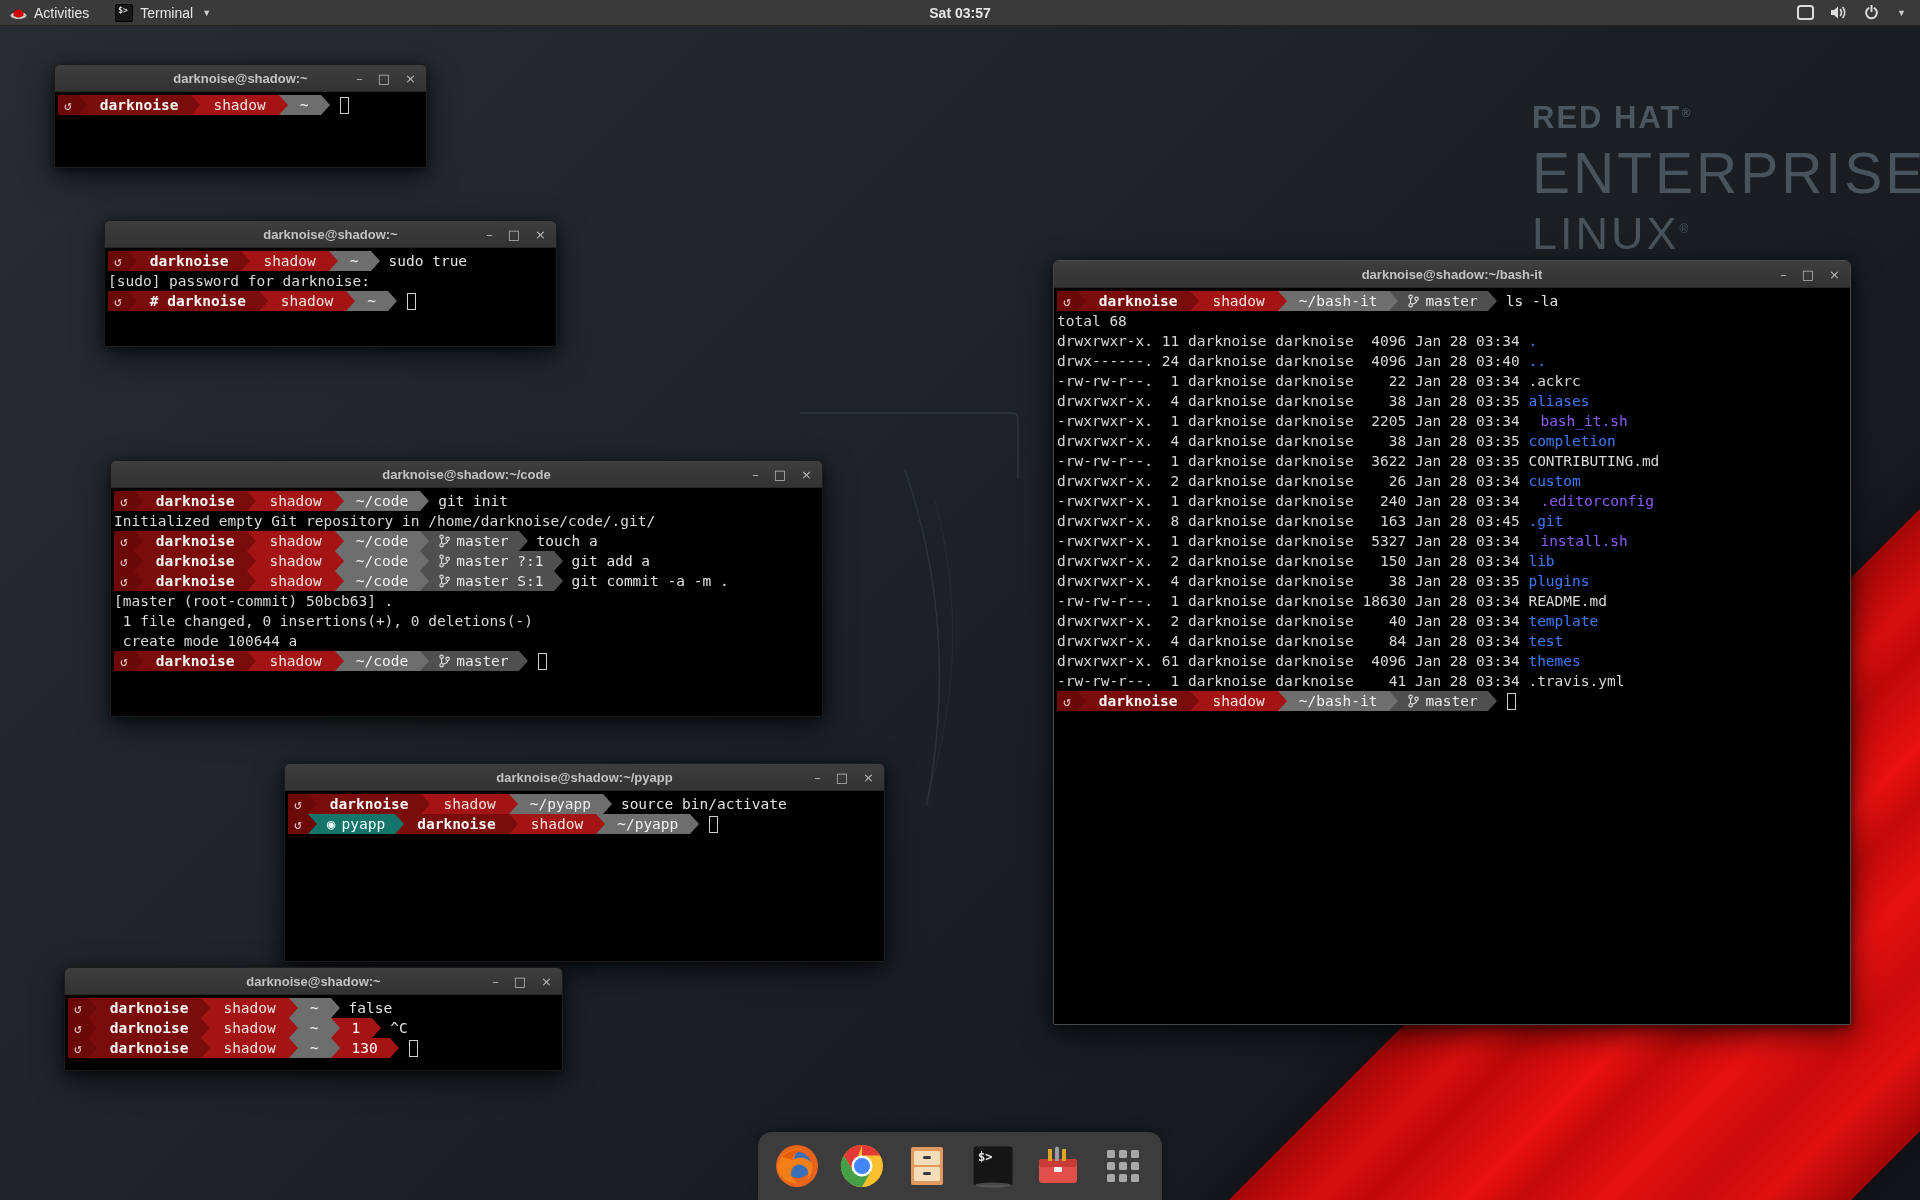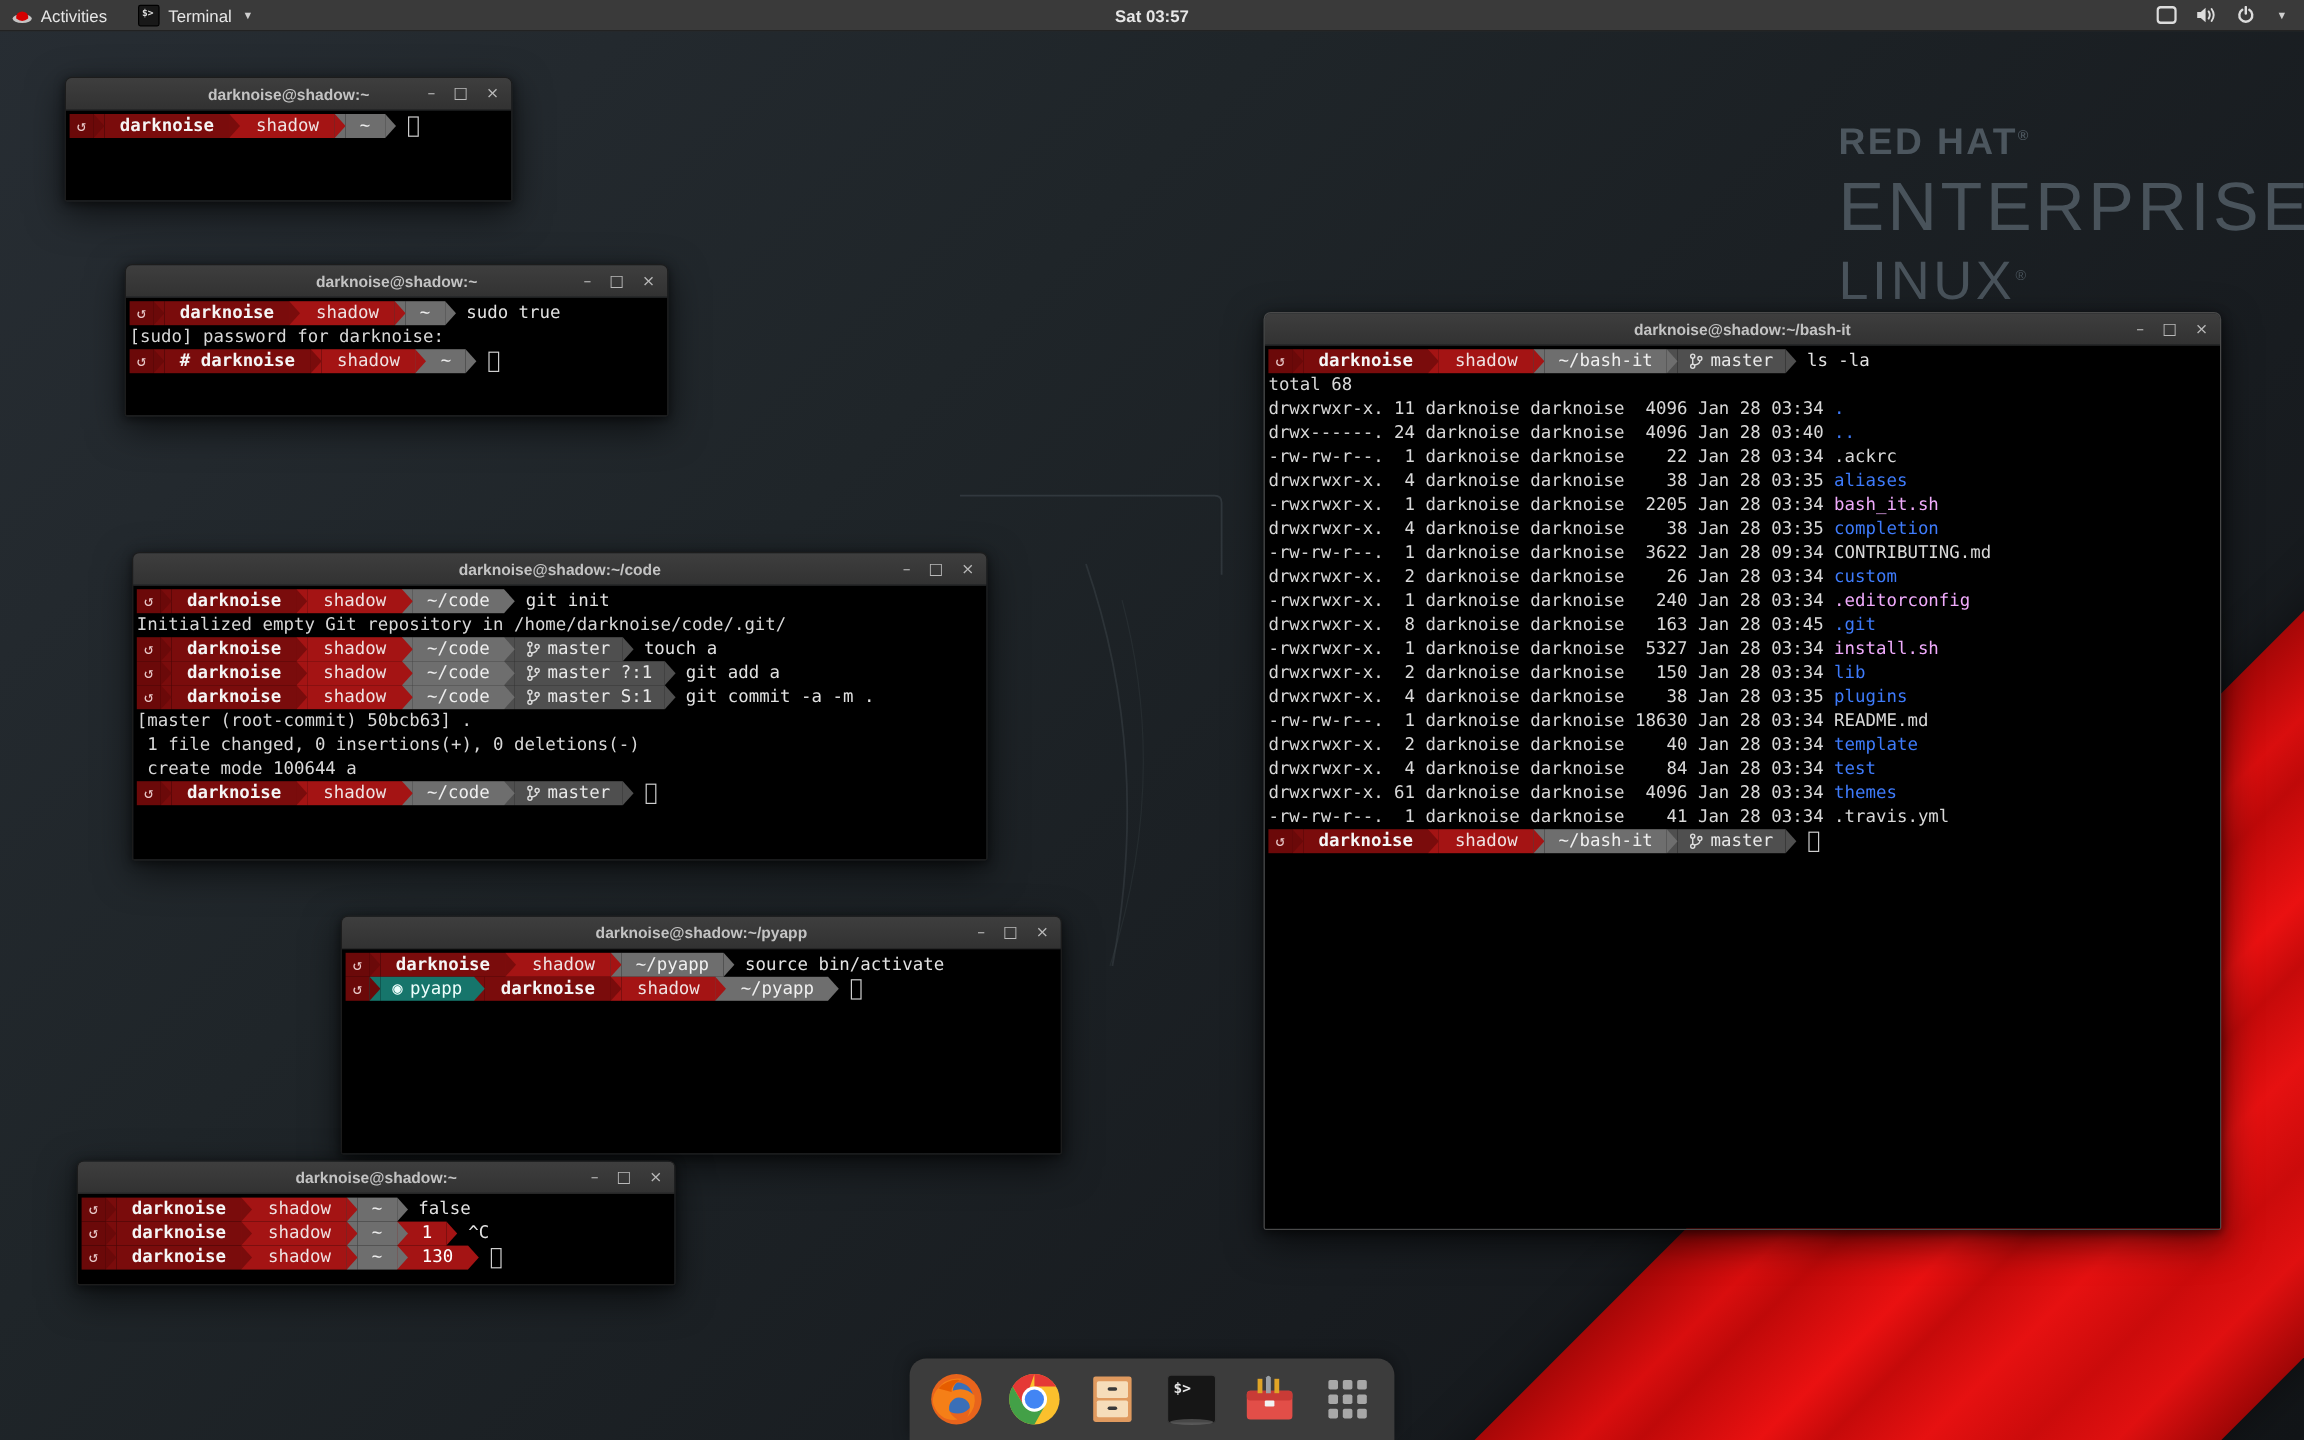--- a/index.html
+++ b/index.html
@@ -73,21 +73,21 @@
   .seg.k-user { font-weight:bold; color:#f5f5f5; padding:0 13px; }
   .seg.k-host { color:#efe3e3; padding:0 13px; }
   .seg.k-path { color:#f0f0f0; padding:0 12px; }
   .seg.k-git  { color:#e8e8e8; padding:0 10px; gap:6px; }
   .seg.k-exit { color:#fff; padding:0 12px; }
   .seg.k-venv { color:#eefffd; padding:0 10px; gap:6px; }
   .seg.k-icon { color:#e8c9c9; padding:0 6px; font-size:13px; }
   .cmd { padding-left:9px; color:#e2e2e2; }
   .cursor { display:inline-block; width:9px; height:17px; border:1px solid #cfcfcf; margin-left:10px; }
   .fname.dir  { color:#3e7bfb; }
-  .fname.exec { color:#f0abfc; }
+  .fname.exec { color:#8b5cf6;margin-left:12px; }
   .fname.file { color:#d8d8d8; }
 
   
   #dock {
     position:absolute; bottom:0; left:50%; transform:translateX(-50%);
     width:404px; height:68px; background:#3c3c3c; border-radius:14px 14px 0 0;
     display:flex; align-items:center; justify-content:space-evenly; z-index:50;
     box-shadow:0 -2px 12px rgba(0,0,0,.35);
   }
   .dock-item { width:52px; height:52px; display:flex; align-items:center; justify-content:center; cursor:pointer; }
@@ -263,21 +263,21 @@
               <circle cx="8.6" cy="4.8" r="1.7" fill="none" stroke="#ddd" stroke-width="1.2"></circle>
               <path d="M2.6 4.6 V9.4 M8.6 6.6 Q8.6 9.4 4.3 10.2" fill="none" stroke="#ddd" stroke-width="1.2"></path>
             </svg>master</span><span class="sep" style="border-left-color: rgb(79, 79, 79); background: transparent;"></span><span class="cmd">ls -la</span></div>
         <div class="t-line output">total 68</div>
         <div class="t-line output"><span>drwxrwxr-x. 11 darknoise darknoise  4096 Jan 28 03:34 </span><span class="fname dir">.</span></div>
         <div class="t-line output"><span>drwx------. 24 darknoise darknoise  4096 Jan 28 03:40 </span><span class="fname dir">..</span></div>
         <div class="t-line output"><span>-rw-rw-r--.  1 darknoise darknoise    22 Jan 28 03:34 </span><span class="fname file">.ackrc</span></div>
         <div class="t-line output"><span>drwxrwxr-x.  4 darknoise darknoise    38 Jan 28 03:35 </span><span class="fname dir">aliases</span></div>
         <div class="t-line output"><span>-rwxrwxr-x.  1 darknoise darknoise  2205 Jan 28 03:34 </span><span class="fname exec">bash_it.sh</span></div>
         <div class="t-line output"><span>drwxrwxr-x.  4 darknoise darknoise    38 Jan 28 03:35 </span><span class="fname dir">completion</span></div>
-        <div class="t-line output"><span>-rw-rw-r--.  1 darknoise darknoise  3622 Jan 28 09:34 </span><span class="fname file">CONTRIBUTING.md</span></div>
+        <div class="t-line output"><span>-rw-rw-r--.  1 darknoise darknoise  3622 Jan 28 03:35 </span><span class="fname file">CONTRIBUTING.md</span></div>
         <div class="t-line output"><span>drwxrwxr-x.  2 darknoise darknoise    26 Jan 28 03:34 </span><span class="fname dir">custom</span></div>
         <div class="t-line output"><span>-rwxrwxr-x.  1 darknoise darknoise   240 Jan 28 03:34 </span><span class="fname exec">.editorconfig</span></div>
         <div class="t-line output"><span>drwxrwxr-x.  8 darknoise darknoise   163 Jan 28 03:45 </span><span class="fname dir">.git</span></div>
         <div class="t-line output"><span>-rwxrwxr-x.  1 darknoise darknoise  5327 Jan 28 03:34 </span><span class="fname exec">install.sh</span></div>
         <div class="t-line output"><span>drwxrwxr-x.  2 darknoise darknoise   150 Jan 28 03:34 </span><span class="fname dir">lib</span></div>
         <div class="t-line output"><span>drwxrwxr-x.  4 darknoise darknoise    38 Jan 28 03:35 </span><span class="fname dir">plugins</span></div>
         <div class="t-line output"><span>-rw-rw-r--.  1 darknoise darknoise 18630 Jan 28 03:34 </span><span class="fname file">README.md</span></div>
         <div class="t-line output"><span>drwxrwxr-x.  2 darknoise darknoise    40 Jan 28 03:34 </span><span class="fname dir">template</span></div>
         <div class="t-line output"><span>drwxrwxr-x.  4 darknoise darknoise    84 Jan 28 03:34 </span><span class="fname dir">test</span></div>
         <div class="t-line output"><span>drwxrwxr-x. 61 darknoise darknoise  4096 Jan 28 03:34 </span><span class="fname dir">themes</span></div>

